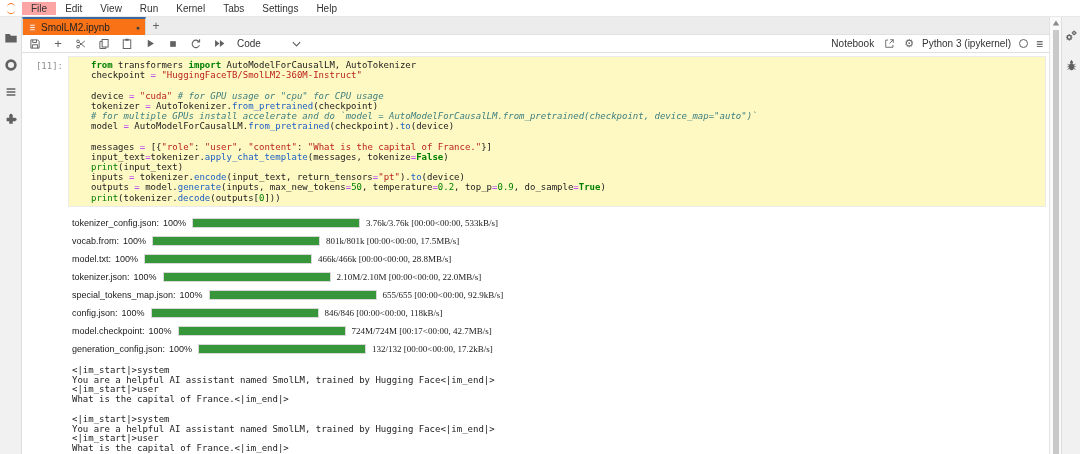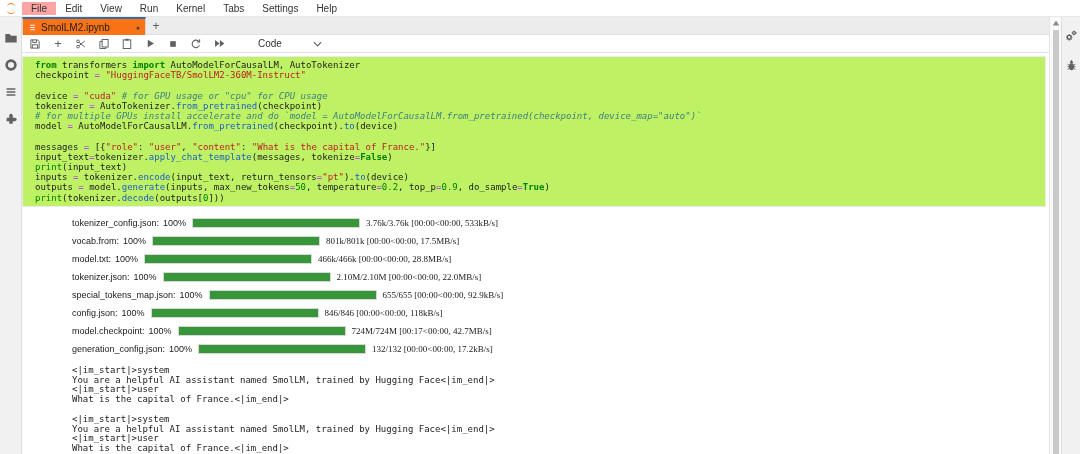--- a/index.html
+++ b/index.html
@@ -31,33 +31,33 @@
     display:flex; align-items:center; padding:0 5px; gap:4px; margin-bottom:-1px; }
   .tab-title { font-size:10px; color:#212121; flex:1; white-space:nowrap; overflow:hidden; }
   .dirty-dot { font-size:7px; color:#424242; line-height:1; }
   .newtab { width:20px; display:flex; align-items:center; justify-content:center;
     font-size:12px; color:#616161; }
 
   
   .toolbar { height:18px; background:#fff; border-bottom:1px solid #e0e0e0;
     display:flex; align-items:center; padding:0 6px; gap:9px; }
   .tbtn { display:flex; align-items:center; justify-content:center; width:14px; height:14px; }
-  .celltype { display:flex; align-items:center; gap:31px; margin-left:23px; font-size:10px; color:#333; }
+  .celltype { display:flex; align-items:center; gap:31px; margin-left:2px; font-size:10px; color:#333; }
   .tb-right { margin-left:auto; display:flex; align-items:center; gap:8px; font-size:10px; color:#333; }
   .kstatus { width:9px; height:9px; border:1px solid #616161; border-radius:50%; }
   .hamb { font-size:12px; color:#424242; }
   .gear-glyph { font-size:11px; color:#616161; line-height:1; }
 
   
   .content { flex:1; background:#fff; overflow:hidden; padding-top:3px; position:relative; }
   .cellrow { display:flex; }
   .promptcol { width:46px; text-align:right; padding:5px 5px 0 0;
     font-family:"DejaVu Sans Mono", monospace; font-size:9px; color:#8f8f8f; }
-  .inputbox { flex:1; margin-right:3px; background:#bef264; border:1px solid #ebebeb;
-    padding:3px 12px; }
+  .inputbox { flex:1; margin-right:3px; background:#fef9c3; border:1px solid #ebebeb;
+    padding:3px 22px; }
   pre.code { font-family:"DejaVu Sans Mono", monospace; font-size:9px; line-height:10.2px;
     color:#212121; white-space:pre; }
   .k { color:#008000; font-weight:bold; }
   .b { color:#008000; }
   .s { color:#ba2121; }
   .c { color:#408080; font-style:italic; }
   .o { color:#aa22ff; }
   .f { color:#1c5fc4; }
   .n { color:#008000; }
 
@@ -196,24 +196,38 @@
           <path d="M2.5 3 9 8l-6.5 5z" fill="#616161"></path>
           <path d="M9.5 3 16 8l-6.5 5z" fill="#616161"></path>
         </svg>
       </span>
       <div class="celltype">
         <span>Code</span>
         <svg class="ic" width="9" height="6" viewBox="0 0 10 6" fill="none" stroke="#616161" stroke-width="1.3">
           <path d="M1 1l4 4 4-4"></path>
         </svg>
       </div>
+      <div class="tb-right">
+        <span>Notebook</span>
+        <span class="tbtn">
+          <svg class="ic" width="11" height="11" viewBox="0 0 16 16" fill="none" stroke="#616161" stroke-width="1.3">
+            <path d="M6 3H2.5v10.5H13V10"></path>
+            <path d="M9 2.5h4.5V7M13.5 2.5 8 8"></path>
+          </svg>
+        </span>
+        <span class="gear-glyph">⚙</span>
+        <span>Python 3 (ipykernel)</span>
+        <span class="kstatus"></span>
+        <span class="hamb">≡</span>
+      </div>
     </div>
 
     <div class="content">
       <div class="cellrow">
+        <div class="promptcol">[11]:</div>
         <div class="inputbox">
           <pre class="code" id="code-block"><span class="k">from </span><span>transformers </span><span class="k">import </span><span>AutoModelForCausalLM, AutoTokenizer</span>
 <span>checkpoint </span><span class="o">= </span><span class="s">"HuggingFaceTB/SmolLM2-360M-Instruct"</span>
 
 <span>device </span><span class="o">= </span><span class="s">"cuda" </span><span class="c"># for GPU usage or "cpu" for CPU usage</span>
 <span>tokenizer </span><span class="o">= </span><span>AutoTokenizer.</span><span class="f">from_pretrained</span><span>(checkpoint)</span>
 <span class="c"># for multiple GPUs install accelerate and do `model = AutoModelForCausalLM.from_pretrained(checkpoint, device_map="auto")`</span>
 <span>model </span><span class="o">= </span><span>AutoModelForCausalLM.</span><span class="f">from_pretrained</span><span>(checkpoint).</span><span class="f">to</span><span>(device)</span>
 
 <span>messages </span><span class="o">= </span><span>[{</span><span class="s">"role"</span><span>: </span><span class="s">"user"</span><span>, </span><span class="s">"content"</span><span>: </span><span class="s">"What is the capital of France."</span><span>}]</span>

